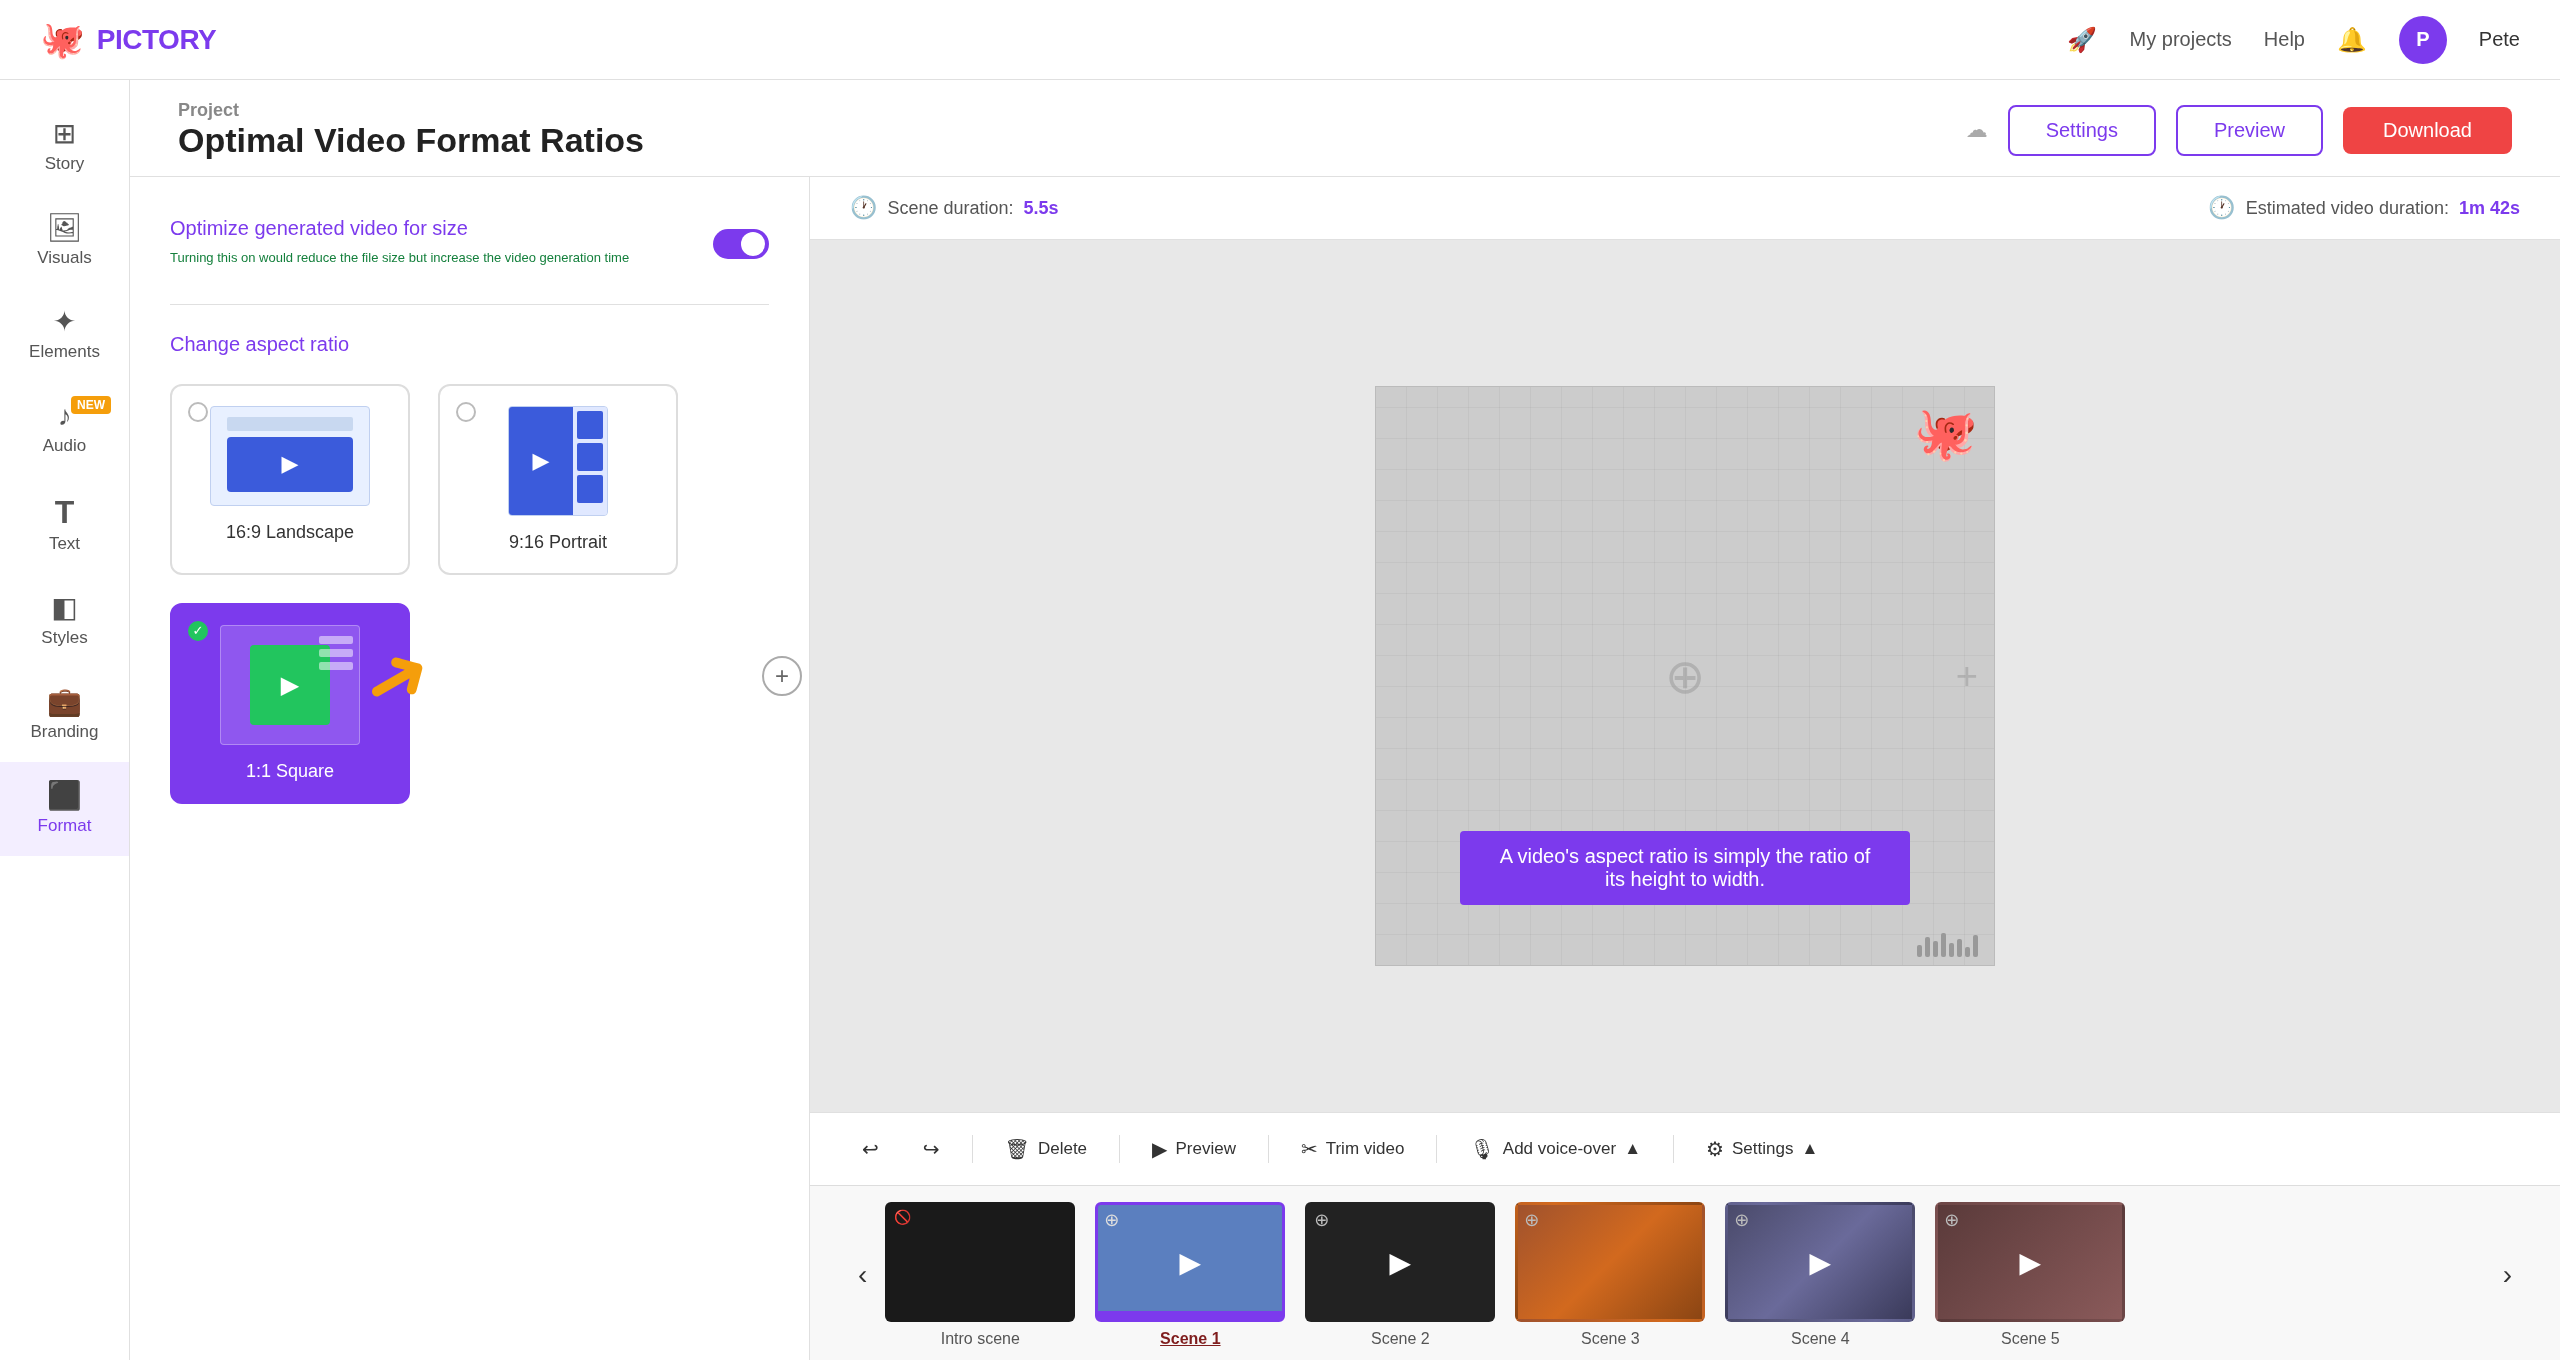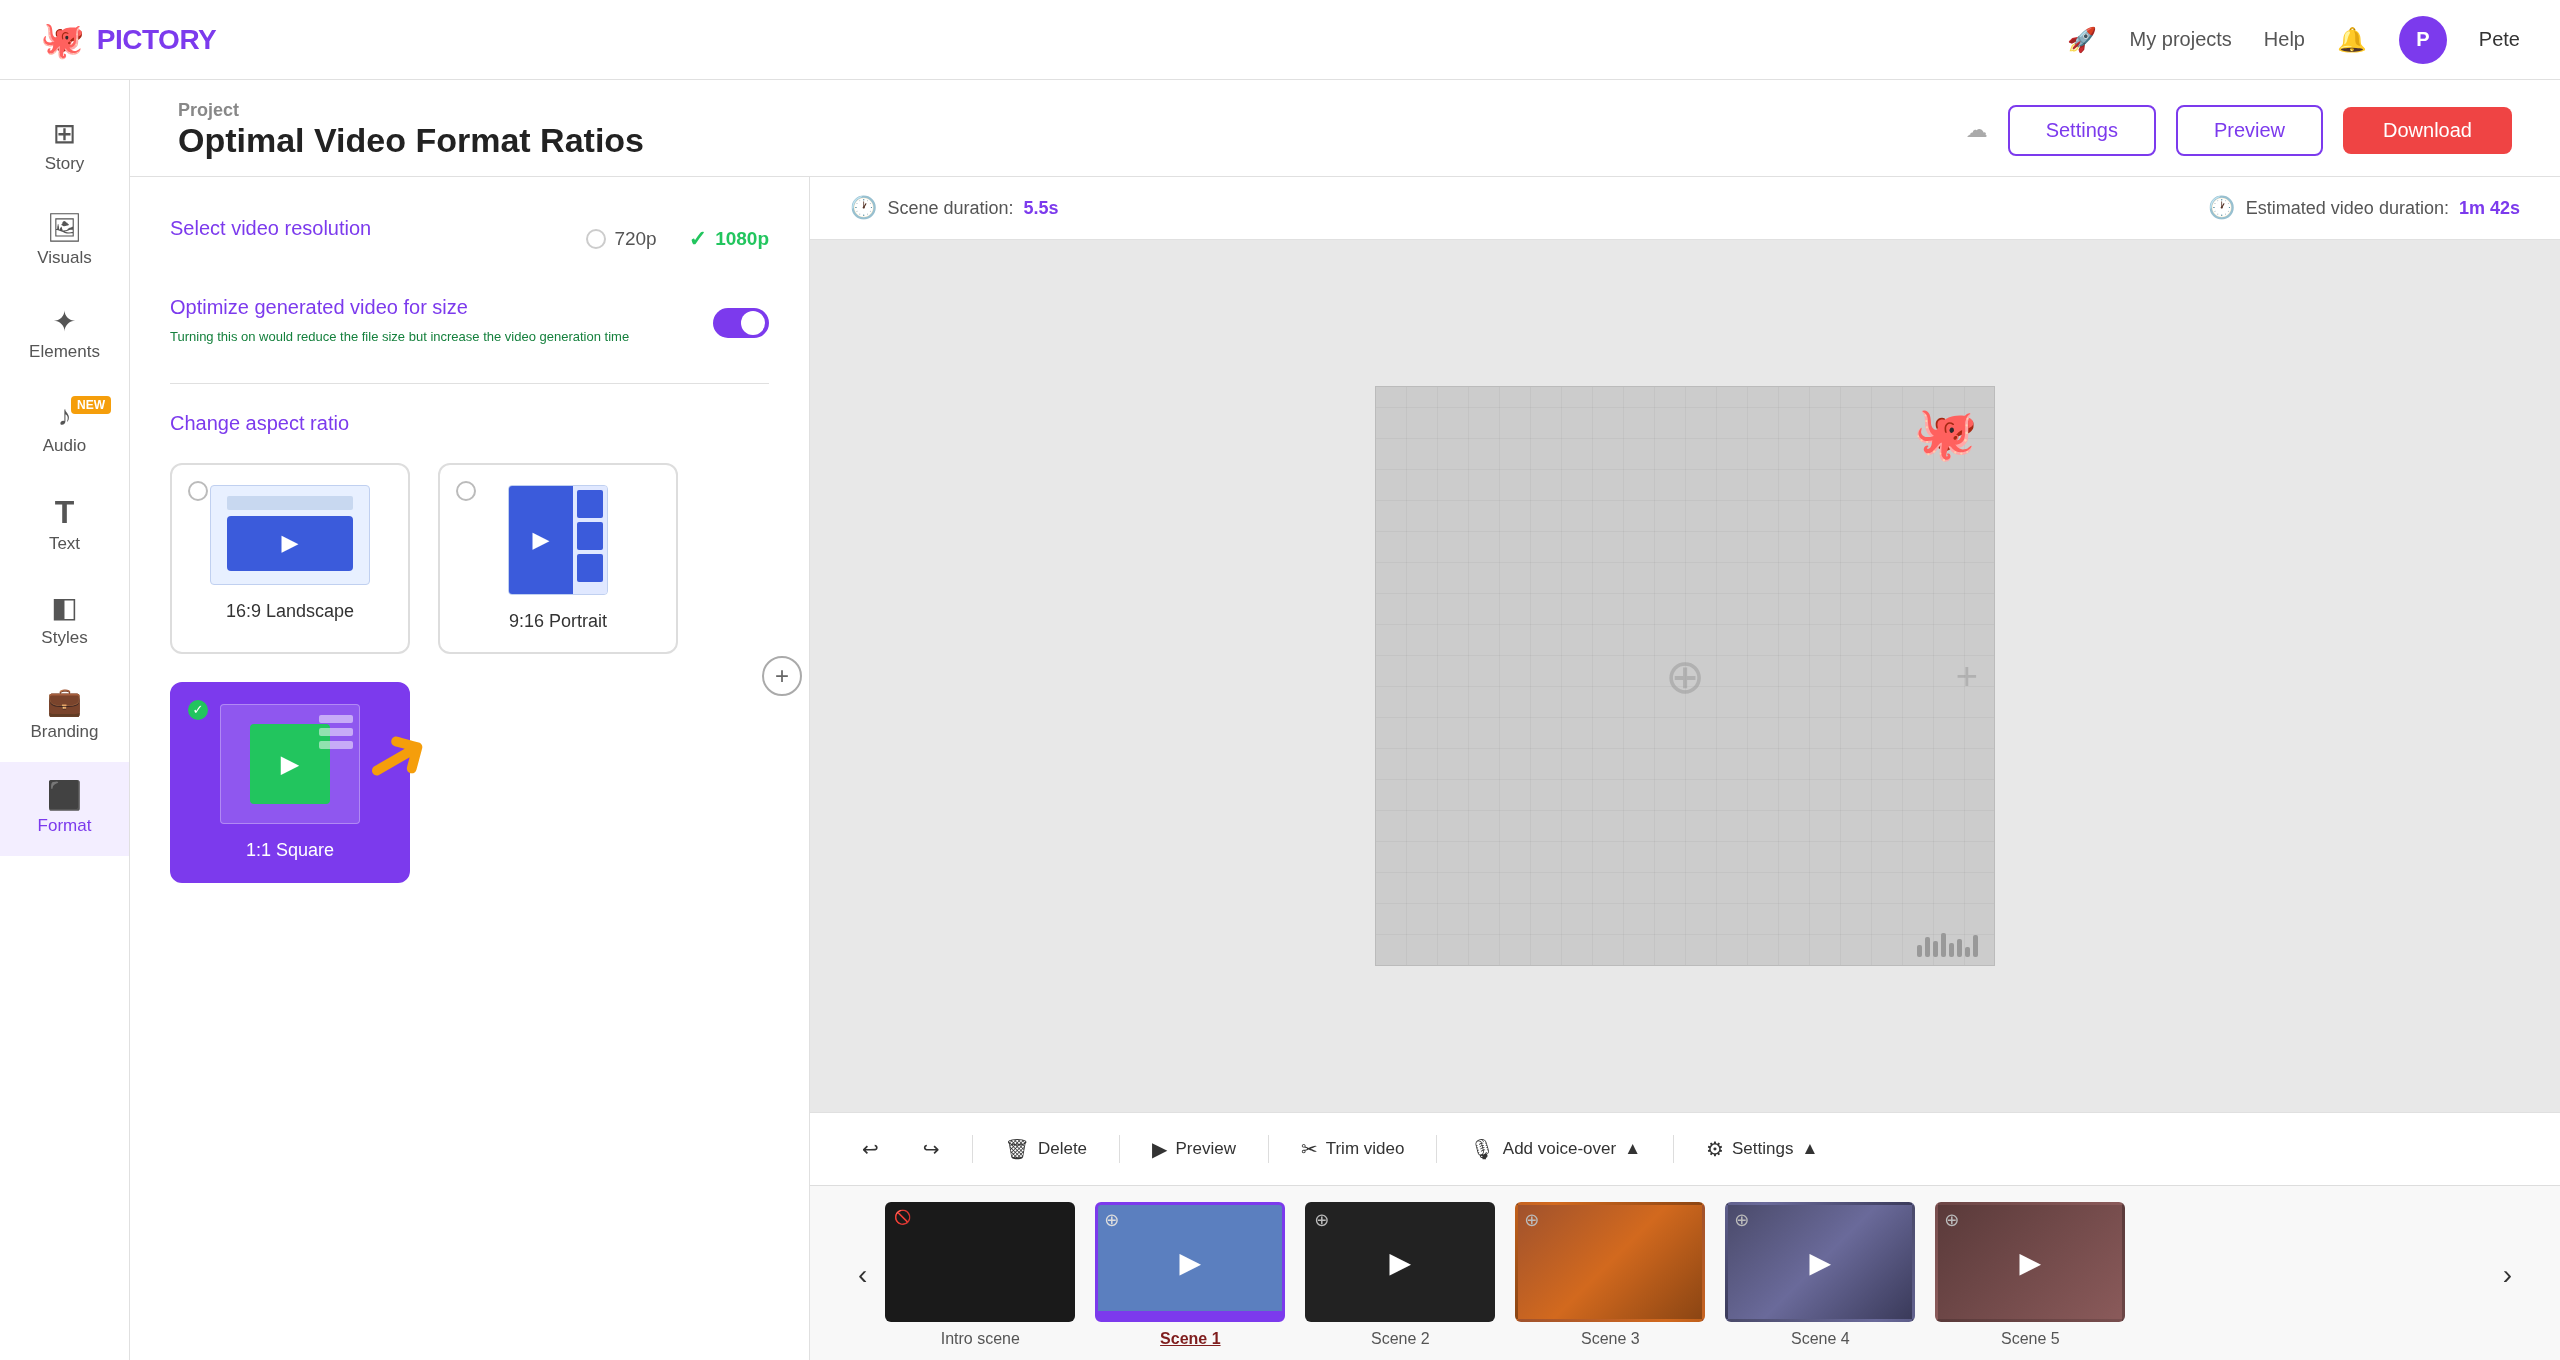--- a/index.html
+++ b/index.html
@@ -373,33 +373,20 @@
         <button class="btn-previous">Settings</button>
         <button class="btn-preview">Preview</button>
         <button class="btn-download">Download</button>
       </div>
     </div>
 
     <div class="content-split">
 
       <div class="left-panel">
 
-        <div class="resolution-row">
-          <span class="section-link">Select video resolution</span>
-          <div class="resolution-options">
-            <label class="radio-option">
-              <span class="radio-circle"></span>
-              <span>720p</span>
-            </label>
-            <label class="radio-option selected">
-              <span style="color:#22c55e;font-size:22px;">✓</span>
-              <span>1080p</span>
-            </label>
-          </div>
-        </div>
 
         <div class="optimize-row">
           <div class="optimize-text">
             <div class="optimize-title">Optimize generated video for size</div>
             <div class="optimize-desc">Turning this on would reduce the file size but increase the video generation time</div>
           </div>
           <div class="toggle">
             <div class="toggle-knob"></div>
           </div>
         </div>
@@ -472,20 +459,24 @@
           </div>
         </div>
 
         <div class="video-area">
           <div class="add-left">+</div>
           <div class="video-canvas">
             <div class="video-bg"></div>
             <div class="video-octopus">🐙</div>
             <div class="video-center-icon">⊕</div>
             <div class="video-right-icon">+</div>
+            <div class="video-caption">
+              <span>A video's aspect ratio is simply the ratio of</span><br>
+              <span>its height to width.</span>
+            </div>
             <div class="video-waveform">
               <div class="wf-bar" style="height:12px;"></div>
               <div class="wf-bar" style="height:20px;"></div>
               <div class="wf-bar" style="height:16px;"></div>
               <div class="wf-bar" style="height:24px;"></div>
               <div class="wf-bar" style="height:14px;"></div>
               <div class="wf-bar" style="height:18px;"></div>
               <div class="wf-bar" style="height:10px;"></div>
               <div class="wf-bar" style="height:22px;"></div>
             </div>

